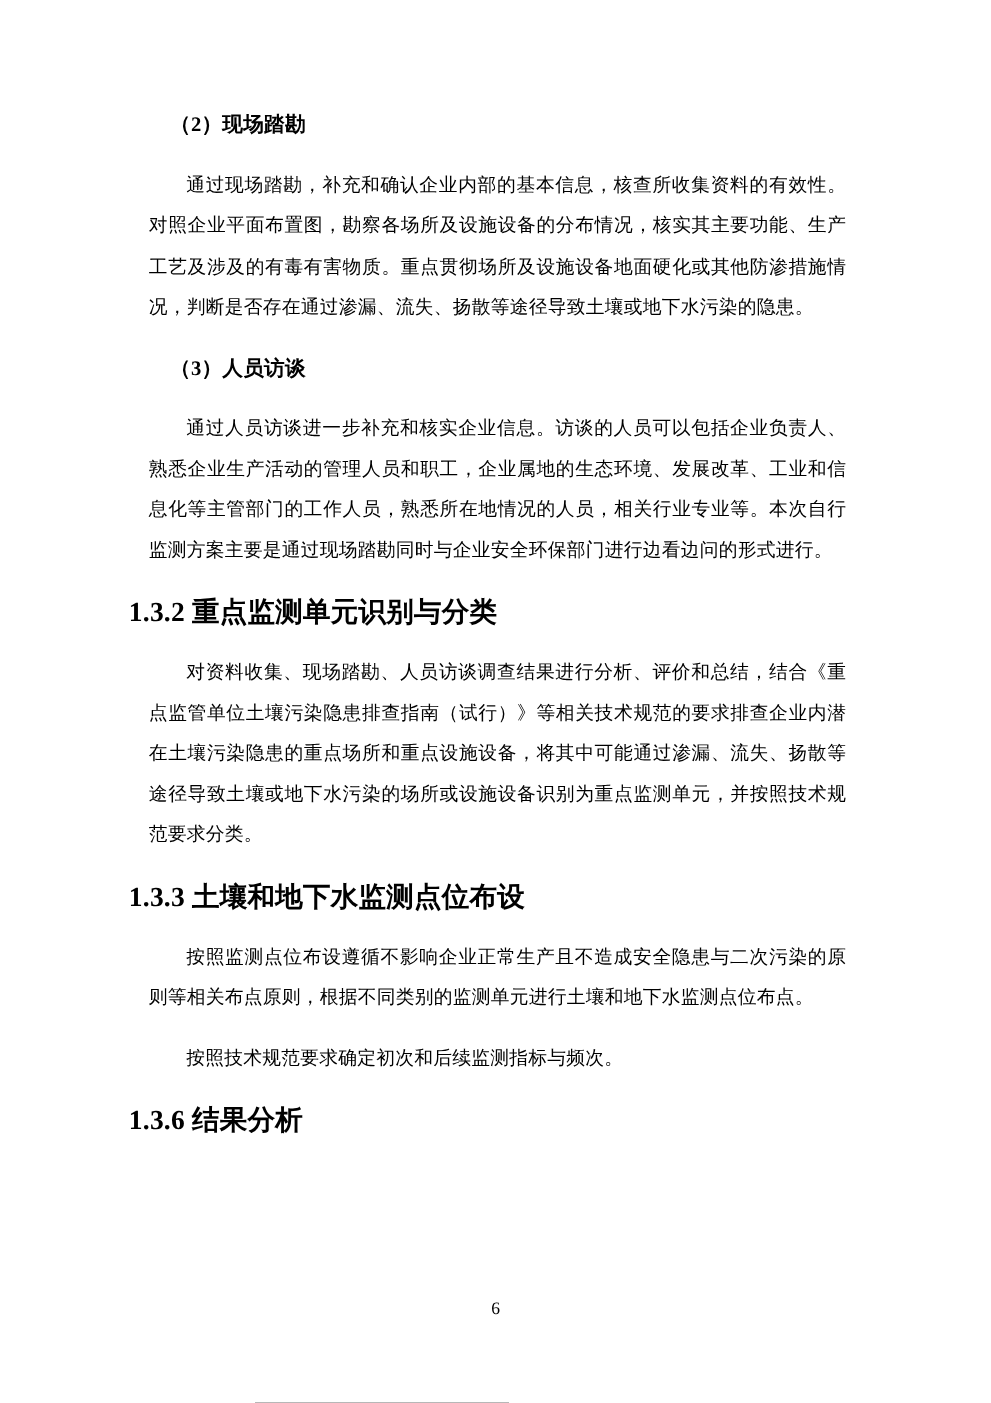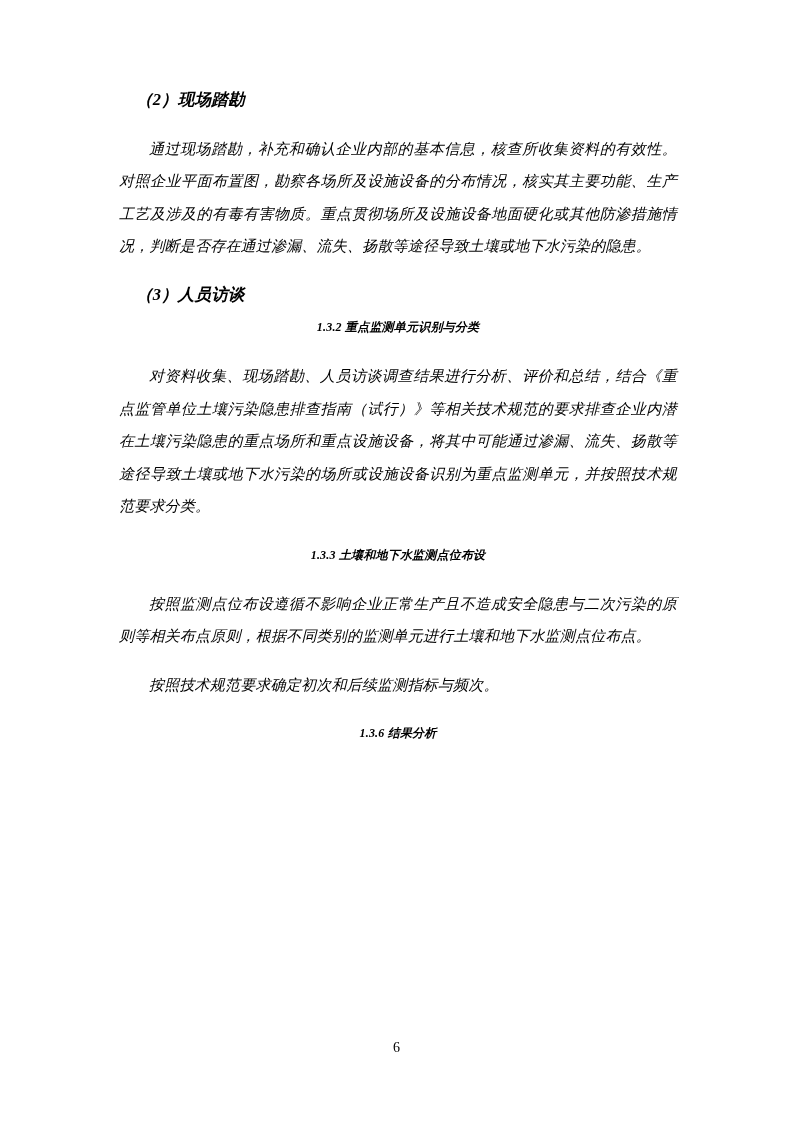--- a/index.html
+++ b/index.html
@@ -16,21 +16,20 @@
     box-sizing: border-box;
     overflow: hidden;
     font-family: "Liberation Serif", "DejaVu Serif", serif;
     color: #000000;
   }
   .content {
     position: absolute;
     left: 103px;
     top: 84px;
     width: 590px;
-    font-style: italic;
   }
   p {
     margin: 16px;
     font-size: 15px;
     line-height: 32.5px;
     text-align: justify;
     text-justify: inter-ideograph;
     letter-spacing: 0.2px;
   }
   .indent {
@@ -38,24 +37,24 @@
   }
   .heading-b {
     margin: 0;
     font-size: 16.5px;
     line-height: 32.5px;
     font-weight: bold;
     text-indent: 2em;
   }
   .section-h {
     margin: 0;
-    font-size: 12px;
+    font-size: 22px;
     line-height: 33px;
     font-weight: bold;
-    text-align: center;
+    text-align: left;
   }
   .pagenum {
     position: absolute;
     left: 0;
     right: 0;
     top: 1040px;
     text-align: center;
     font-size: 14px;
     font-family: "Liberation Serif", serif;
   }
@@ -63,20 +62,21 @@
 </head>
 <body>
 
 <div class="page">
   <div class="content">
 
     <p class="heading-b">（2）现场踏勘</p>
     <p class="indent">通过现场踏勘，补充和确认企业内部的基本信息，核查所收集资料的有效性。对照企业平面布置图，勘察各场所及设施设备的分布情况，核实其主要功能、生产工艺及涉及的有毒有害物质。重点贯彻场所及设施设备地面硬化或其他防渗措施情况，判断是否存在通过渗漏、流失、扬散等途径导致土壤或地下水污染的隐患。</p>
 
     <p class="heading-b">（3）人员访谈</p>
+    <p class="indent">通过人员访谈进一步补充和核实企业信息。访谈的人员可以包括企业负责人、熟悉企业生产活动的管理人员和职工，企业属地的生态环境、发展改革、工业和信息化等主管部门的工作人员，熟悉所在地情况的人员，相关行业专业等。本次自行监测方案主要是通过现场踏勘同时与企业安全环保部门进行边看边问的形式进行。</p>
 
     <p class="section-h">1.3.2 重点监测单元识别与分类</p>
     <p class="indent">对资料收集、现场踏勘、人员访谈调查结果进行分析、评价和总结，结合《重点监管单位土壤污染隐患排查指南（试行）》等相关技术规范的要求排查企业内潜在土壤污染隐患的重点场所和重点设施设备，将其中可能通过渗漏、流失、扬散等途径导致土壤或地下水污染的场所或设施设备识别为重点监测单元，并按照技术规范要求分类。</p>
 
     <p class="section-h">1.3.3 土壤和地下水监测点位布设</p>
     <p class="indent">按照监测点位布设遵循不影响企业正常生产且不造成安全隐患与二次污染的原则等相关布点原则，根据不同类别的监测单元进行土壤和地下水监测点位布点。</p>
 
     <p class="indent">按照技术规范要求确定初次和后续监测指标与频次。</p>
 
 

